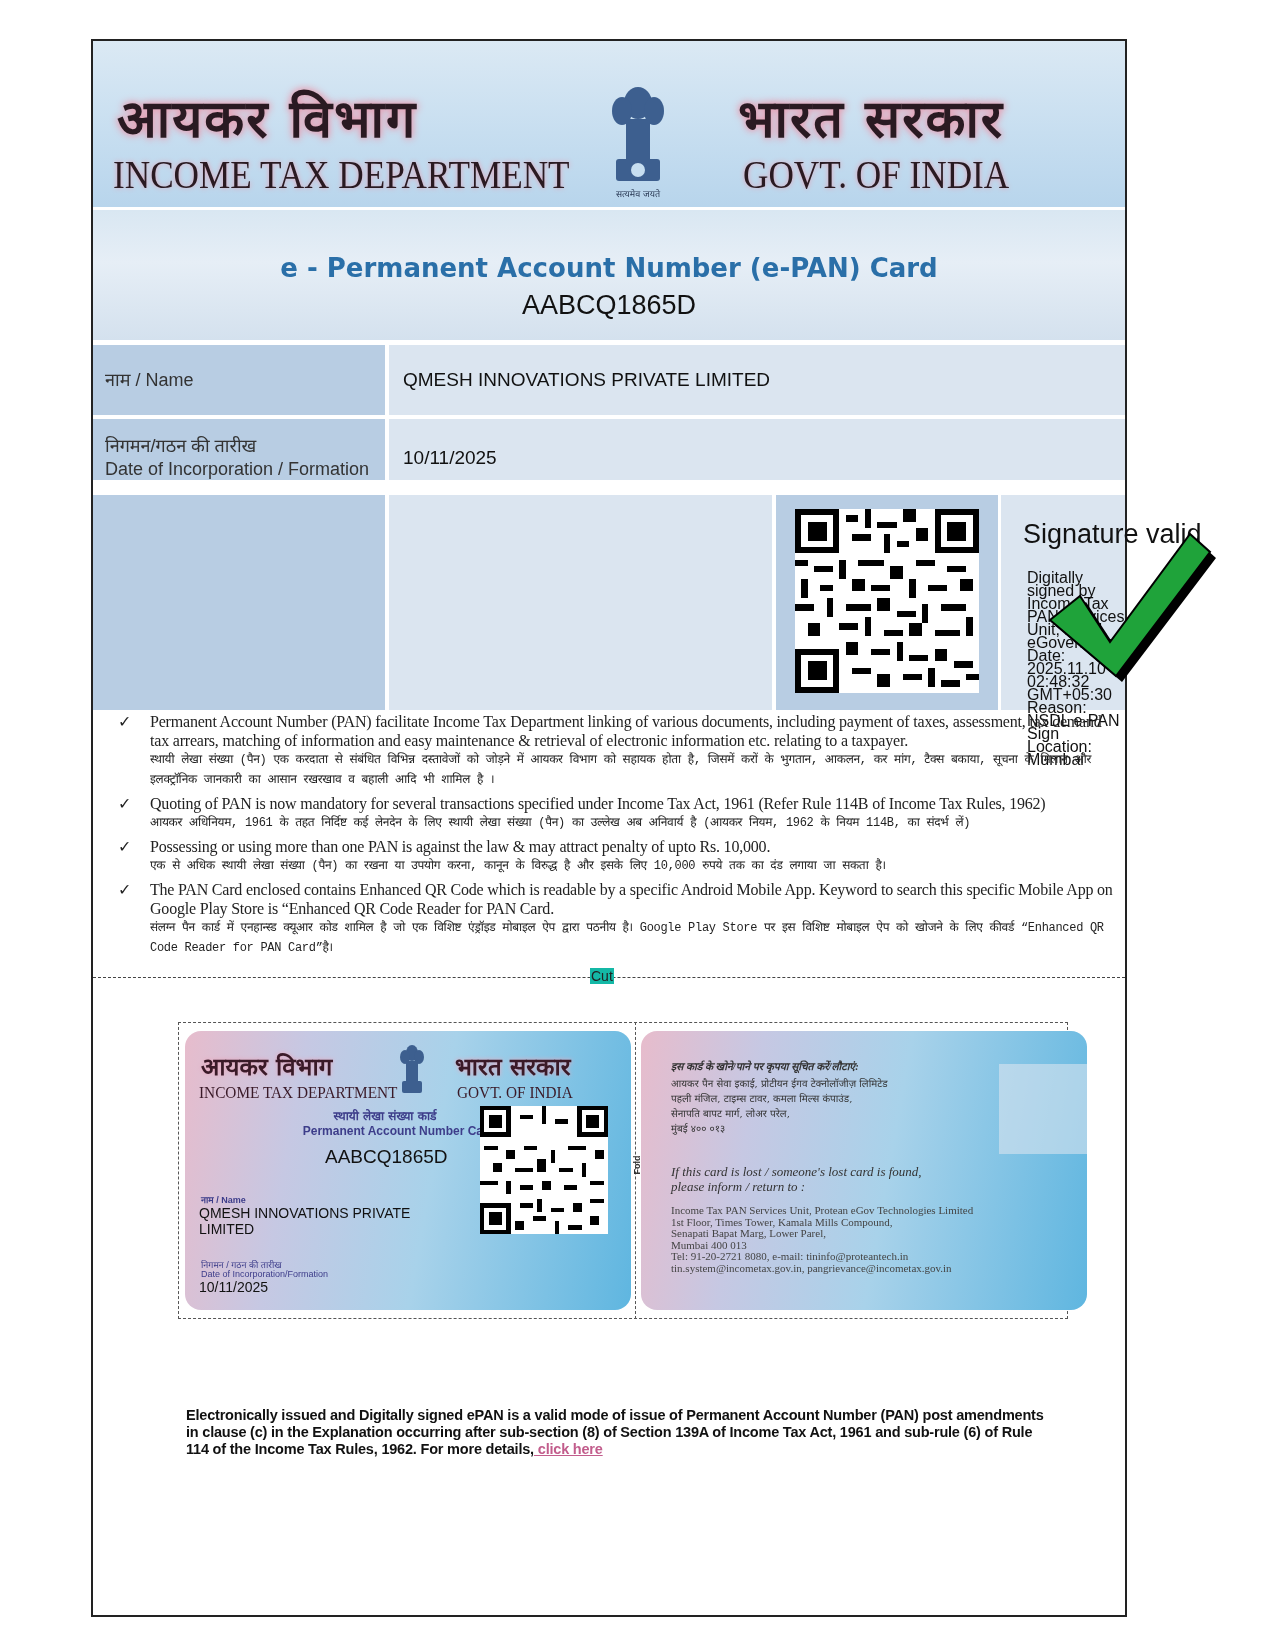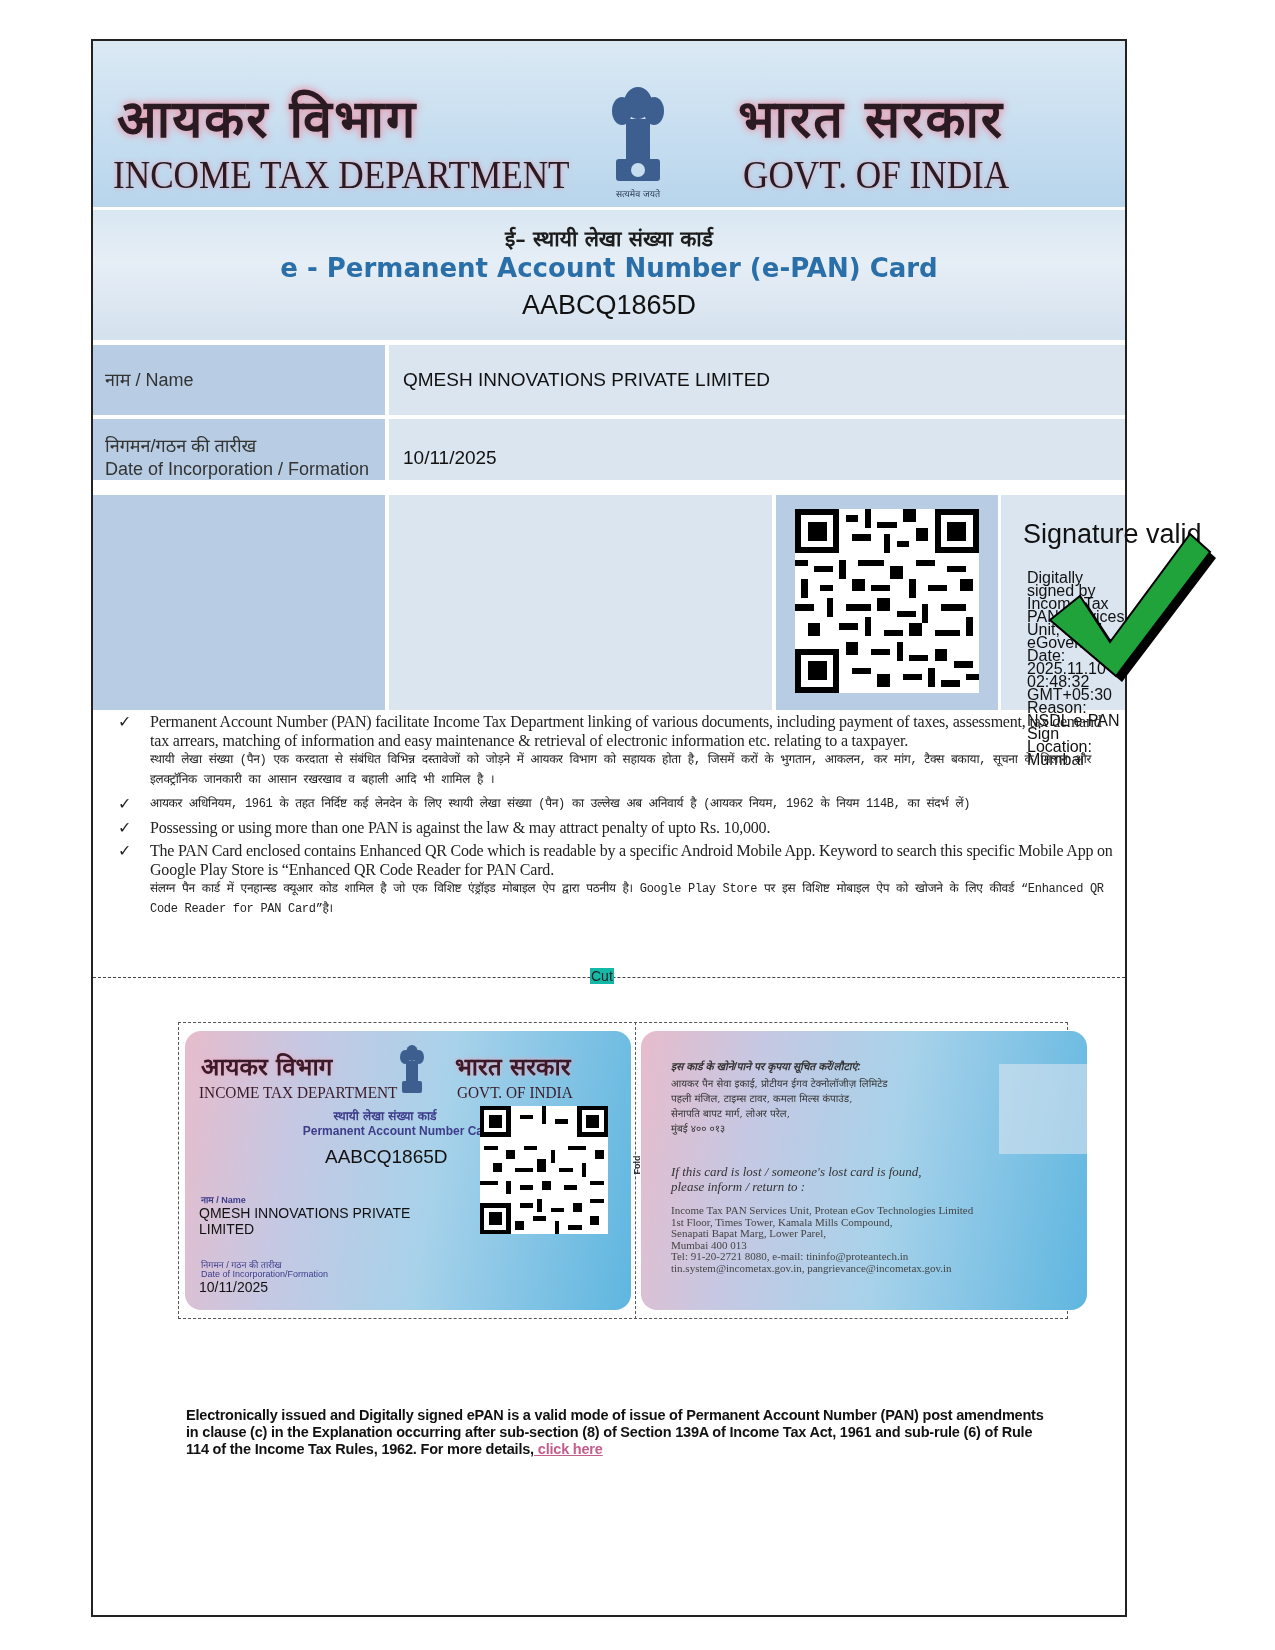--- a/index.html
+++ b/index.html
@@ -64,21 +64,21 @@
   .cf-emblem { position: absolute; left: 210px; top: 12px; width: 34px; height: 58px; }
   .cf-sub-hin { position: absolute; left: 100px; top: 76px; width: 200px; text-align: center; font-family: "DejaVu Serif", serif; font-size: 12px; color: #3d3d8a; font-weight: bold; }
   .cf-sub-eng { position: absolute; left: 90px; top: 93px; width: 220px; text-align: right; font-size: 12px; font-weight: bold; color: #3d3d8a; }
   .cf-pan { position: absolute; left: 140px; top: 115px; font-size: 19px; color: #111; }
   .cf-name-lbl { position: absolute; left: 16px; top: 162px; font-size: 9px; font-weight: bold; color: #3d3d8a; }
   .cf-name { position: absolute; left: 14px; top: 174px; width: 230px; font-size: 14px; line-height: 16px; color: #111; }
   .cf-doi-hin { position: absolute; left: 16px; top: 227px; font-size: 9px; color: #3d3d8a; }
   .cf-doi-eng { position: absolute; left: 16px; top: 238px; font-size: 9px; color: #3d3d8a; }
   .cf-doi { position: absolute; left: 14px; top: 248px; font-size: 14px; color: #111; }
 
-  .cb-hin-title { position: absolute; left: 30px; top: 28px; font-family: Liberation Sans, sans-serif; font-style: italic; font-weight: bold; font-size: 10.5px; color: #333; }
+  .cb-hin-title { position: absolute; left: 30px; top: 28px; font-family: Liberation Serif, serif; font-style: italic; font-weight: bold; font-size: 10.5px; color: #333; }
   .cb-hin-lines { position: absolute; left: 30px; top: 45px; font-family: "DejaVu Serif", serif; font-size: 10px; line-height: 15px; color: #333; }
   .cb-en-title { position: absolute; left: 30px; top: 133px; font-family: "Liberation Serif", serif; font-style: italic; font-size: 13px; line-height: 15px; color: #333; }
   .cb-en-lines { position: absolute; left: 30px; top: 174px; font-family: "Liberation Serif", serif; font-size: 11px; line-height: 11.5px; color: #444; }
   .hologram { position: absolute; right: 0; top: 33px; width: 88px; height: 90px; background: rgba(225, 232, 240, 0.55); }
 
   
   .statement { position: absolute; left: 186px; top: 1407px; width: 860px; font-size: 14.5px; font-weight: bold; line-height: 17px; color: #111; letter-spacing: -0.2px; }
   .statement a { color: #c25d8c; text-decoration: underline; font-weight: bold; }
 </style>
 </head>
@@ -98,21 +98,20 @@
       <rect x="18" y="78" width="44" height="22" rx="3"></rect>
       <circle cx="40" cy="89" r="7" fill="#c7def0"></circle>
     </g>
     <text x="40" y="116" font-size="9" text-anchor="middle" fill="#2a3a55" font-family="DejaVu Sans, sans-serif">सत्यमेव जयते</text>
   </svg>
   <div class="hin" style="left:645px;">भारत सरकार</div>
   <div class="eng" style="left:650px;">GOVT. OF INDIA</div>
 </div>
 
 <div class="epan-title-band">
-  <div class="epan-hin">ई– स्थायी लेखा संख्या कार्ड</div>
   <div class="epan-eng">e - Permanent Account Number (e-PAN) Card</div>
   <div class="epan-num">AABCQ1865D</div>
 </div>
 
 <div class="row" style="top:345px;height:70px;">
   <div class="cell-label">
     <div class="lbl-text" style="top:22px;">नाम / Name</div>
   </div>
   <div class="cell-value">
     <div class="val-text" style="top:24px;">QMESH INNOVATIONS PRIVATE LIMITED</div>
@@ -215,25 +214,27 @@
 </div>
 
 <div class="notes">
   <div class="note">
     <span class="tick">✓</span>
     <div class="en">Permanent Account Number (PAN) facilitate Income Tax Department linking of various documents, including payment of taxes, assessment, tax demand tax arrears, matching of information and easy maintenance &amp; retrieval of electronic information etc. relating to a taxpayer.</div>
     <div class="hi">स्थायी लेखा संख्या (पैन) एक करदाता से संबंधित विभिन्न दस्तावेजों को जोड़ने में आयकर विभाग को सहायक होता है, जिसमें करों के भुगतान, आकलन, कर मांग, टैक्स बकाया, सूचना के मिलान और इलक्ट्रॉनिक जानकारी का आसान रखरखाव व बहाली आदि भी शामिल है ।</div>
   </div>
   <div class="note">
     <span class="tick">✓</span>
+    <div class="en">Quoting of PAN is now mandatory for several transactions specified under Income Tax Act, 1961 (Refer Rule 114B of Income Tax Rules, 1962)</div>
     <div class="hi">आयकर अधिनियम, 1961 के तहत निर्दिष्ट कई लेनदेन के लिए स्थायी लेखा संख्या (पैन) का उल्लेख अब अनिवार्य है (आयकर नियम, 1962 के नियम 114B, का संदर्भ लें)</div>
   </div>
   <div class="note">
     <span class="tick">✓</span>
     <div class="en">Possessing or using more than one PAN is against the law &amp; may attract penalty of upto Rs. 10,000.</div>
+    <div class="hi">एक से अधिक स्थायी लेखा संख्या (पैन) का रखना या उपयोग करना, कानून के विरुद्ध है और इसके लिए 10,000 रुपये तक का दंड लगाया जा सकता है।</div>
   </div>
   <div class="note">
     <span class="tick">✓</span>
     <div class="en">The PAN Card enclosed contains Enhanced QR Code which is readable by a specific Android Mobile App. Keyword to search this specific Mobile App on Google Play Store is “Enhanced QR Code Reader for PAN Card.</div>
     <div class="hi">संलग्न पैन कार्ड में एनहान्स्ड क्यूआर कोड शामिल है जो एक विशिष्ट एंड्रॉइड मोबाइल ऐप द्वारा पठनीय है। Google Play Store पर इस विशिष्ट मोबाइल ऐप को खोजने के लिए कीवर्ड “Enhanced QR Code Reader for PAN Card”है।</div>
   </div>
 </div>
 
 <div class="cut-line"></div>
 <div class="cut-label">Cut</div>

